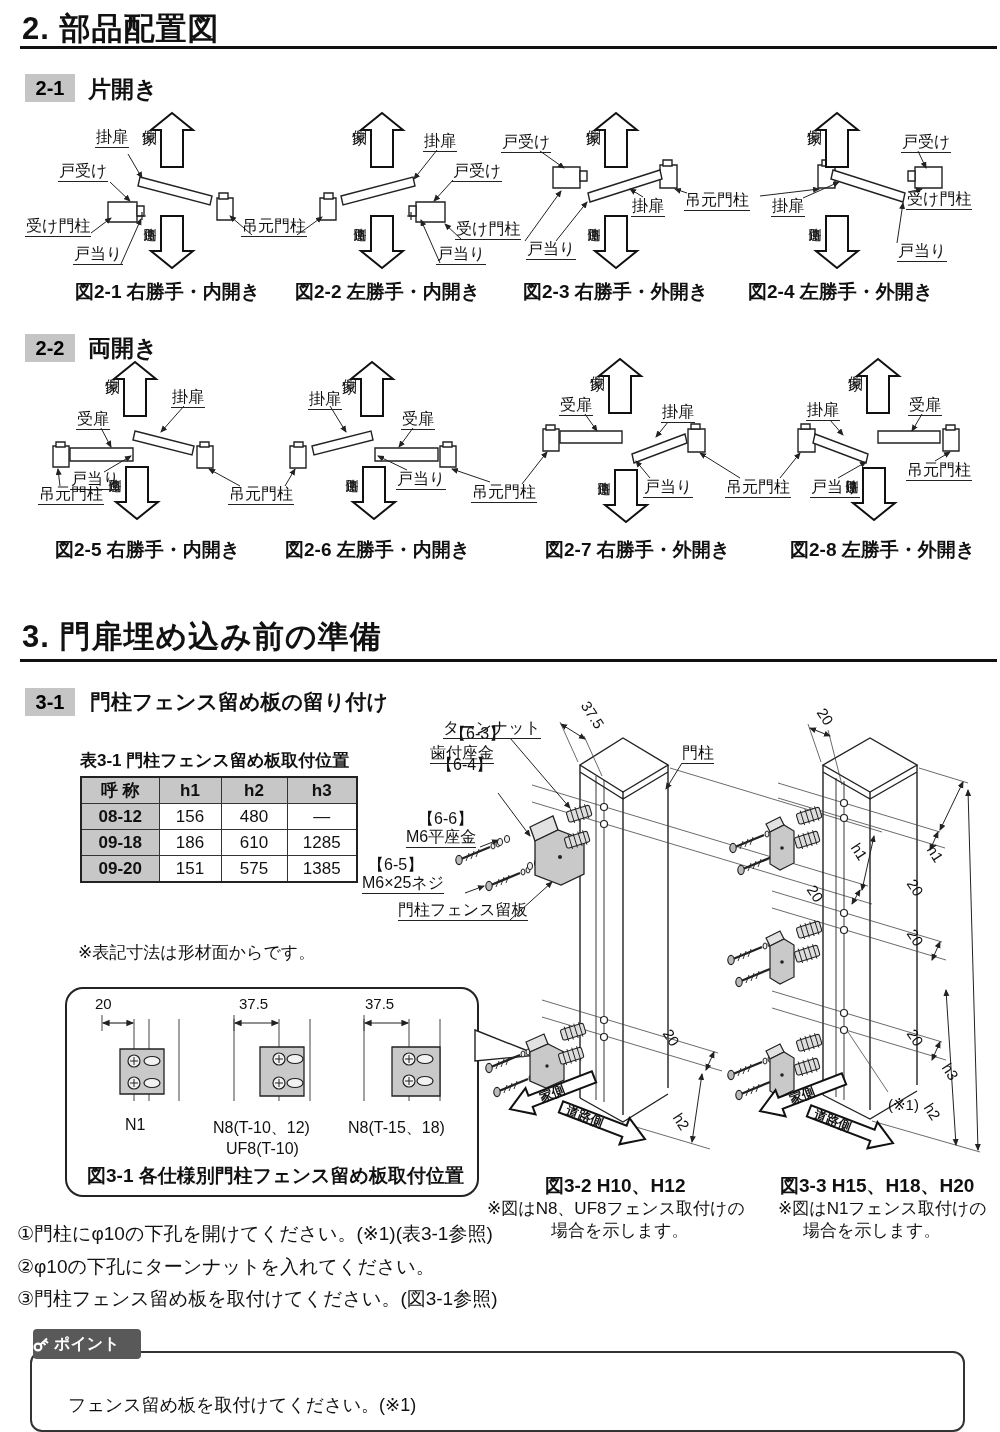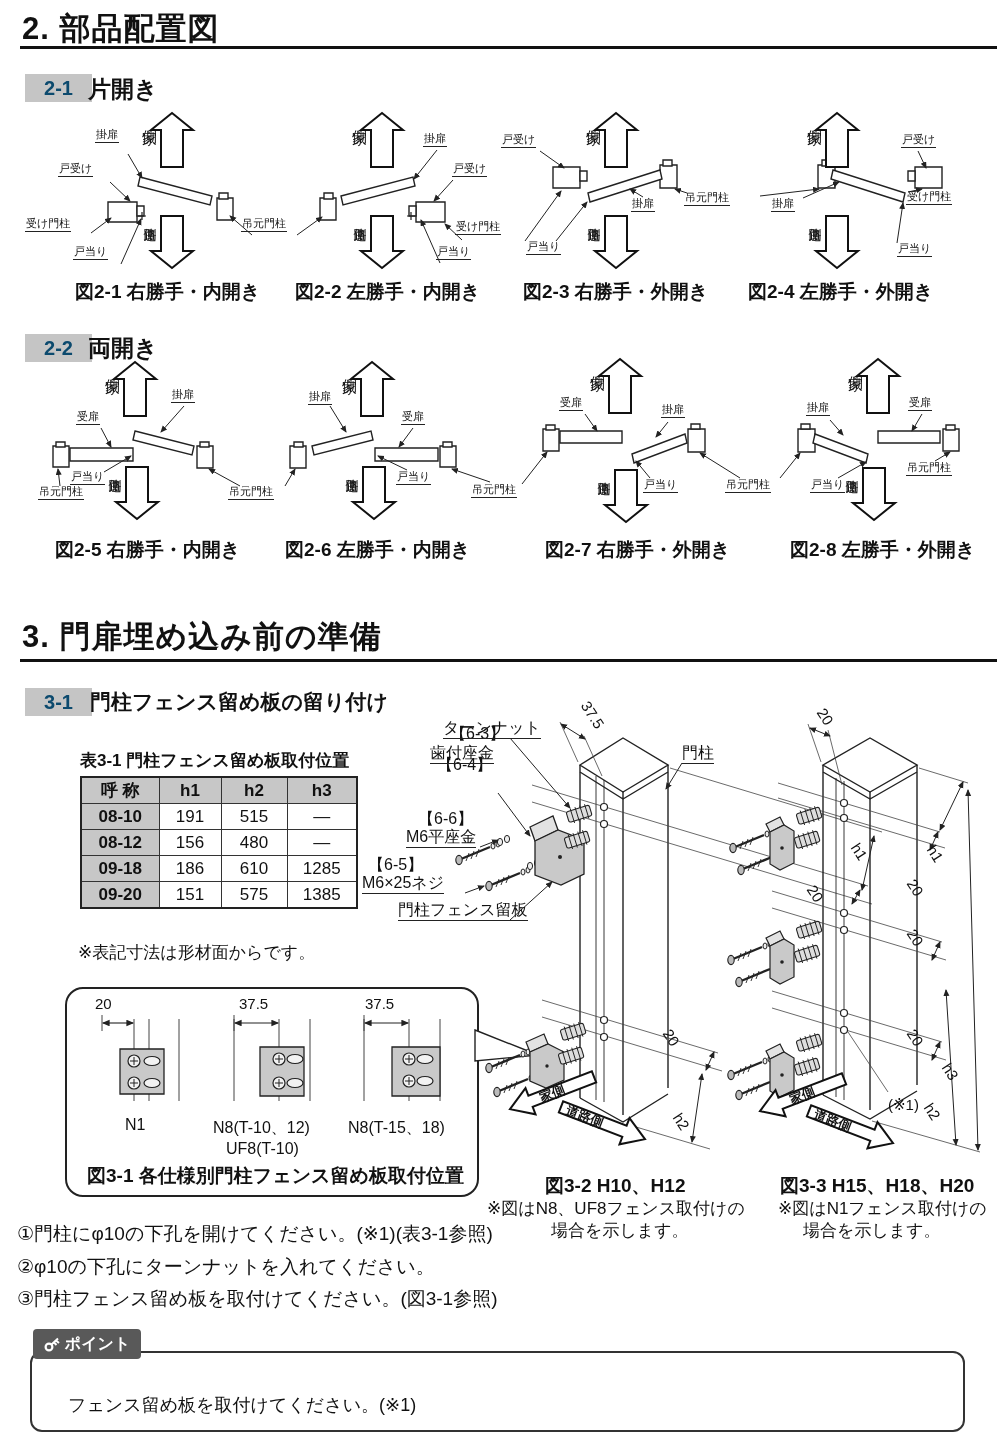--- a/index.html
+++ b/index.html
@@ -1,23 +1,23 @@
 <!DOCTYPE html>
 <html><head>
 <meta charset="utf-8">
 <style>
   html,body{margin:0;padding:0;background:#888;}
   #sheet{position:relative;width:1000px;height:1432px;background:#fff;overflow:hidden;
          font-family:"Liberation Sans","DejaVu Sans",sans-serif;color:#111;}
   .h1{position:absolute;font-size:31px;font-weight:bold;letter-spacing:1px;white-space:nowrap;}
   .hr{position:absolute;height:3px;background:#111;left:20px;width:977px;}
-  .badge{position:absolute;background:#c5c5c5;color:#0c4a6e;font-weight:bold;font-size:20px;
-         width:67px;height:28px;display:flex;align-items:center;justify-content:center;}
+  .badge{position:absolute;background:#c5c5c5;color:#000000;font-weight:bold;font-size:20px;
+         width:50px;height:28px;display:flex;align-items:center;justify-content:center;}
   .stitle{position:absolute;font-weight:bold;font-size:23px;white-space:nowrap;}
-  .lbl{position:absolute;font-size:11px;line-height:1.05;white-space:nowrap;
+  .lbl{position:absolute;font-size:16px;line-height:1.05;white-space:nowrap;
        border-bottom:1.2px solid #222;padding:0 1px 1px 1px;}
   .cap{position:absolute;font-size:19px;font-weight:bold;white-space:nowrap;}
   .note{position:absolute;font-size:17px;white-space:nowrap;}
   .step{position:absolute;font-size:19px;white-space:nowrap;}
   .dim{position:absolute;font-size:15px;white-space:nowrap;transform:rotate(57deg);transform-origin:0 0;}
   .plabel{position:absolute;font-size:16px;line-height:1.1;white-space:nowrap;}
   .plabel.ul{border-bottom:1.2px solid #222;padding-bottom:1px;}
   .barrow{position:absolute;}
   .barrow svg{display:block;}
   .vtext{position:absolute;left:50%;transform:translateX(-50%);writing-mode:vertical-rl;
@@ -32,21 +32,21 @@
         height:25px;padding:0 2px;}
   table.t31 th{background:#c7c7c7;font-weight:bold;}
   table.t31 td.rn{background:#c7c7c7;font-weight:bold;}
   table.t31{border:2.5px solid #222;}
   #fig31box{position:absolute;left:65px;top:987px;width:410px;height:206px;
         border:2.5px solid #222;border-radius:18px;background:#fff;}
   #pointbox{position:absolute;left:30px;top:1351px;width:931px;height:77px;
         border:2px solid #333;border-radius:12px;background:#fff;}
   #pointbadge{position:absolute;left:33px;top:1329px;width:108px;height:30px;background:#595959;
         border-radius:4px;color:#fff;font-weight:bold;font-size:16px;
-        display:flex;align-items:center;justify-content:center;gap:4px;}
+        display:flex;align-items:center;gap:4px;}
   .ptext{position:absolute;font-size:18px;white-space:nowrap;}
   .boxlbl{position:absolute;font-size:16px;white-space:nowrap;}
   .boxdim{position:absolute;font-size:15px;white-space:nowrap;}
 </style>
 </head>
 <body>
 
 <div id="sheet">
 
   <div class="h1" style="left:22px;top:8px;">2. 部品配置図</div>
@@ -337,26 +337,20 @@
         <col style="width:62px">
         <col style="width:66px">
         <col style="width:70px">
       </colgroup>
     <tbody>
         <tr>
       <th>呼 称</th>
       <th>h1</th>
       <th>h2</th>
       <th>h3</th>
-    </tr>
-    <tr>
-      <td class="rn">08-10</td>
-      <td>191</td>
-      <td>515</td>
-      <td>—</td>
     </tr>
     <tr>
       <td class="rn">08-12</td>
       <td>156</td>
       <td>480</td>
       <td>—</td>
     </tr>
     <tr>
       <td class="rn">09-18</td>
       <td>186</td>

